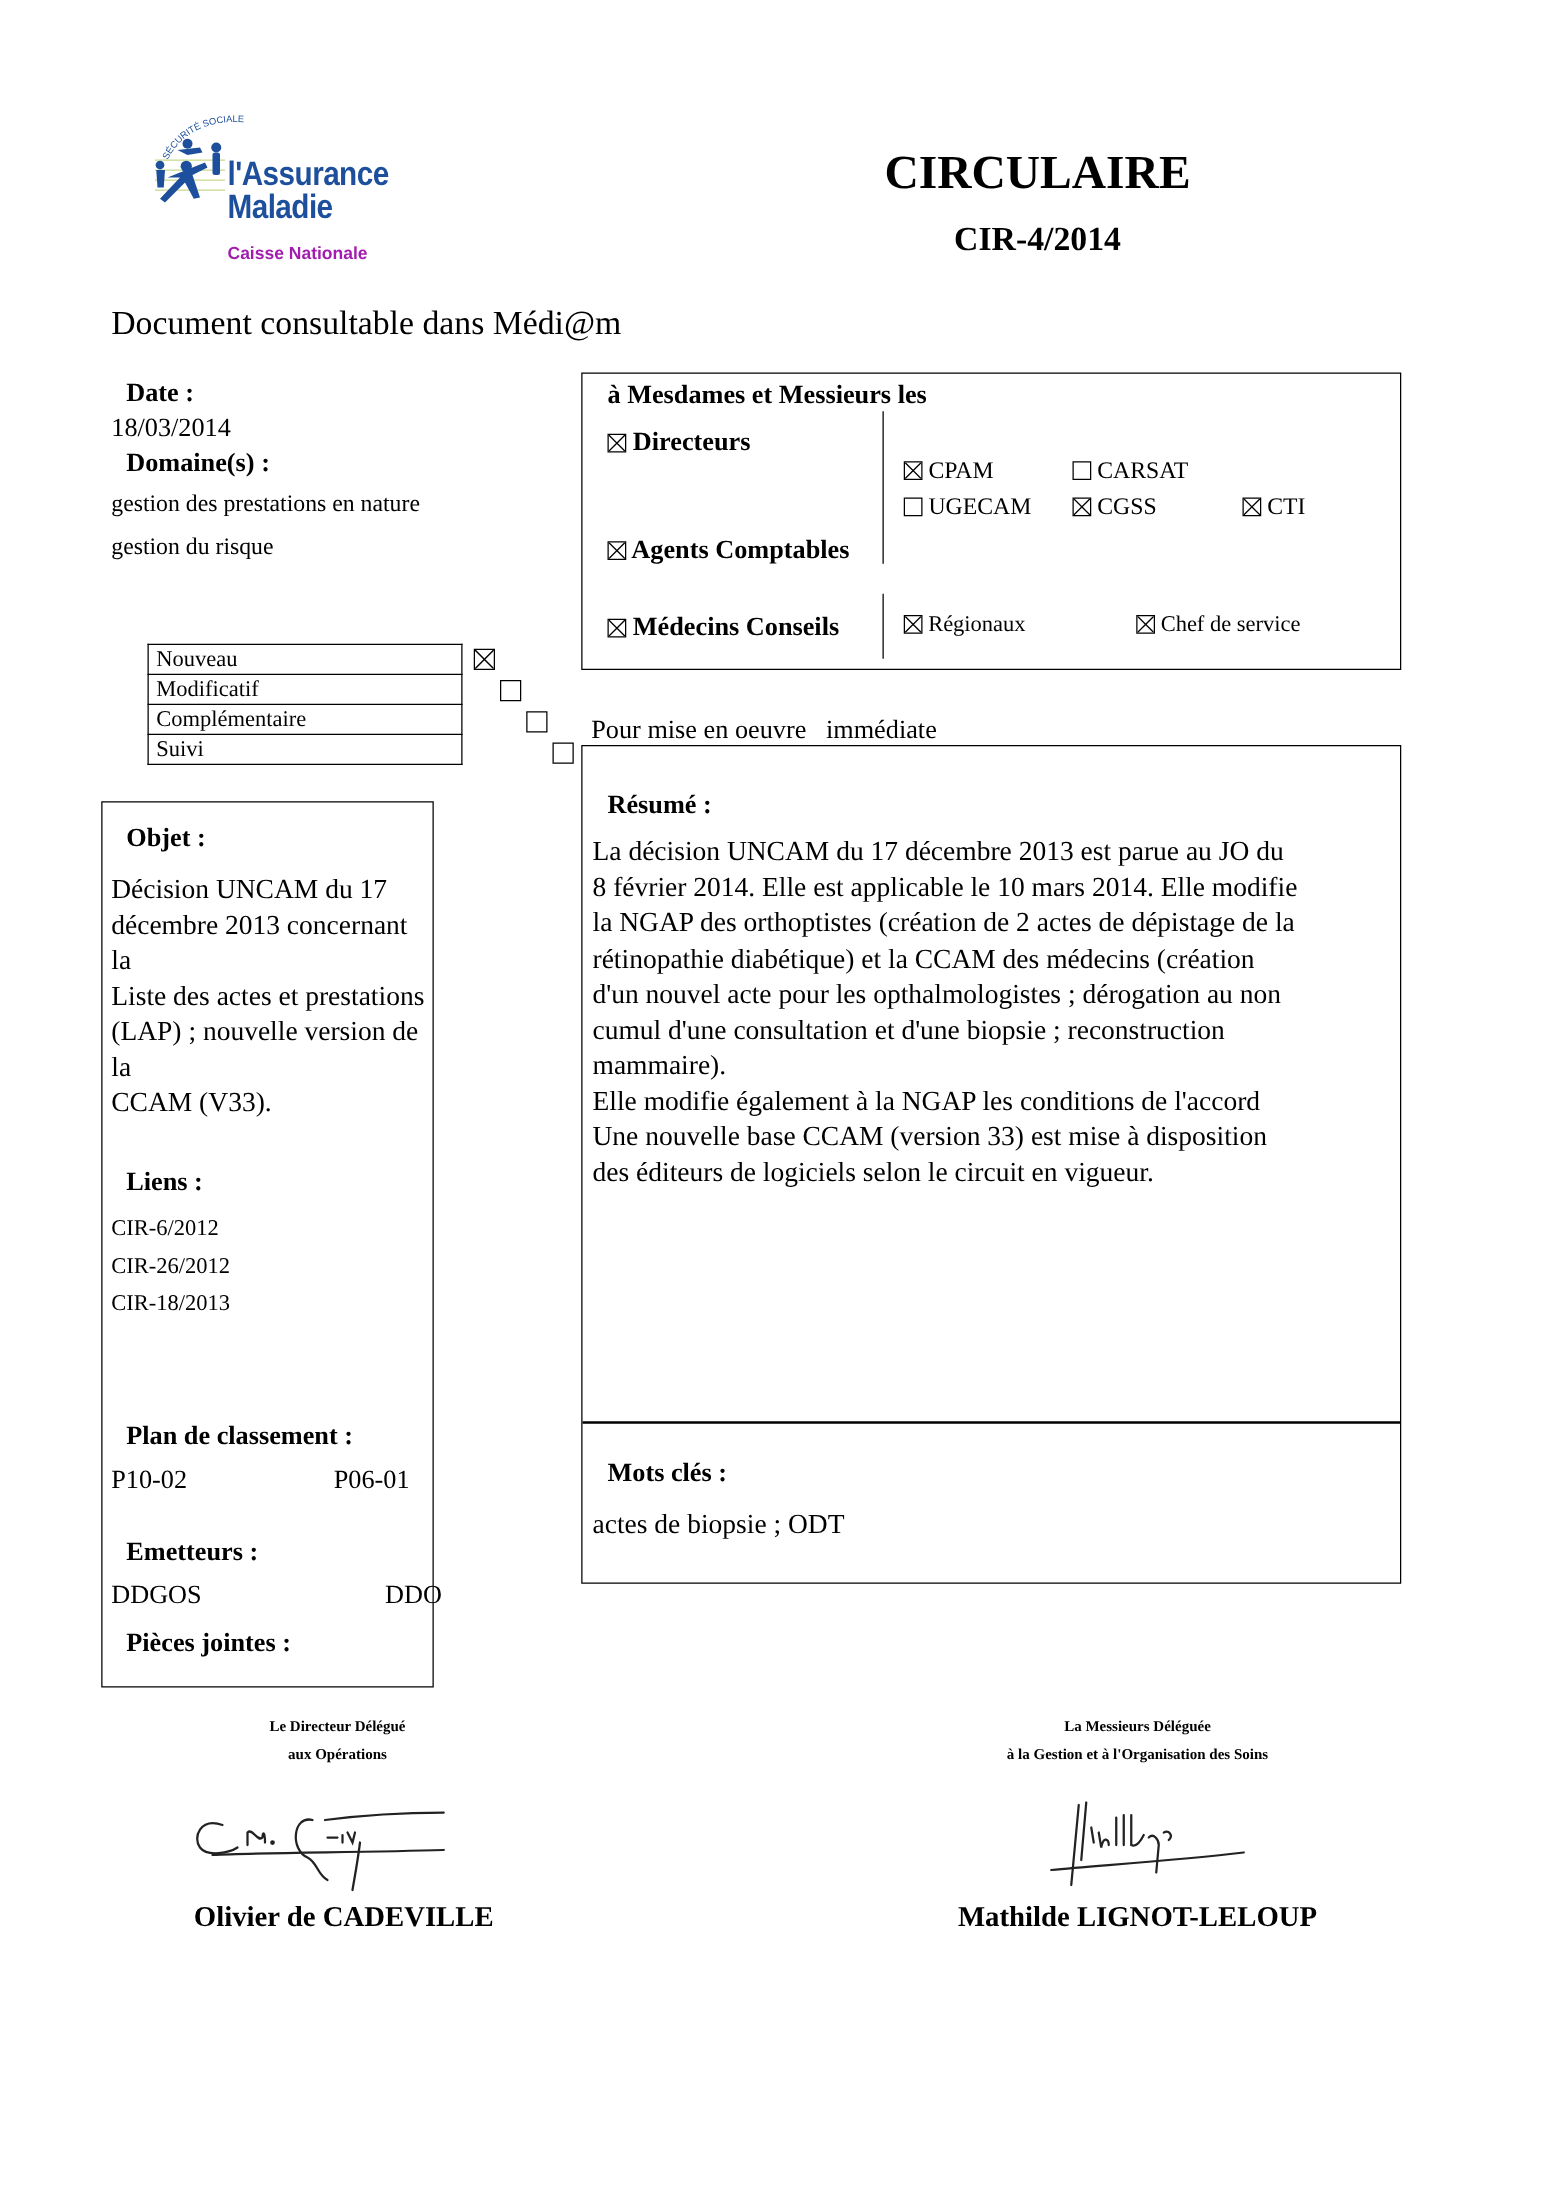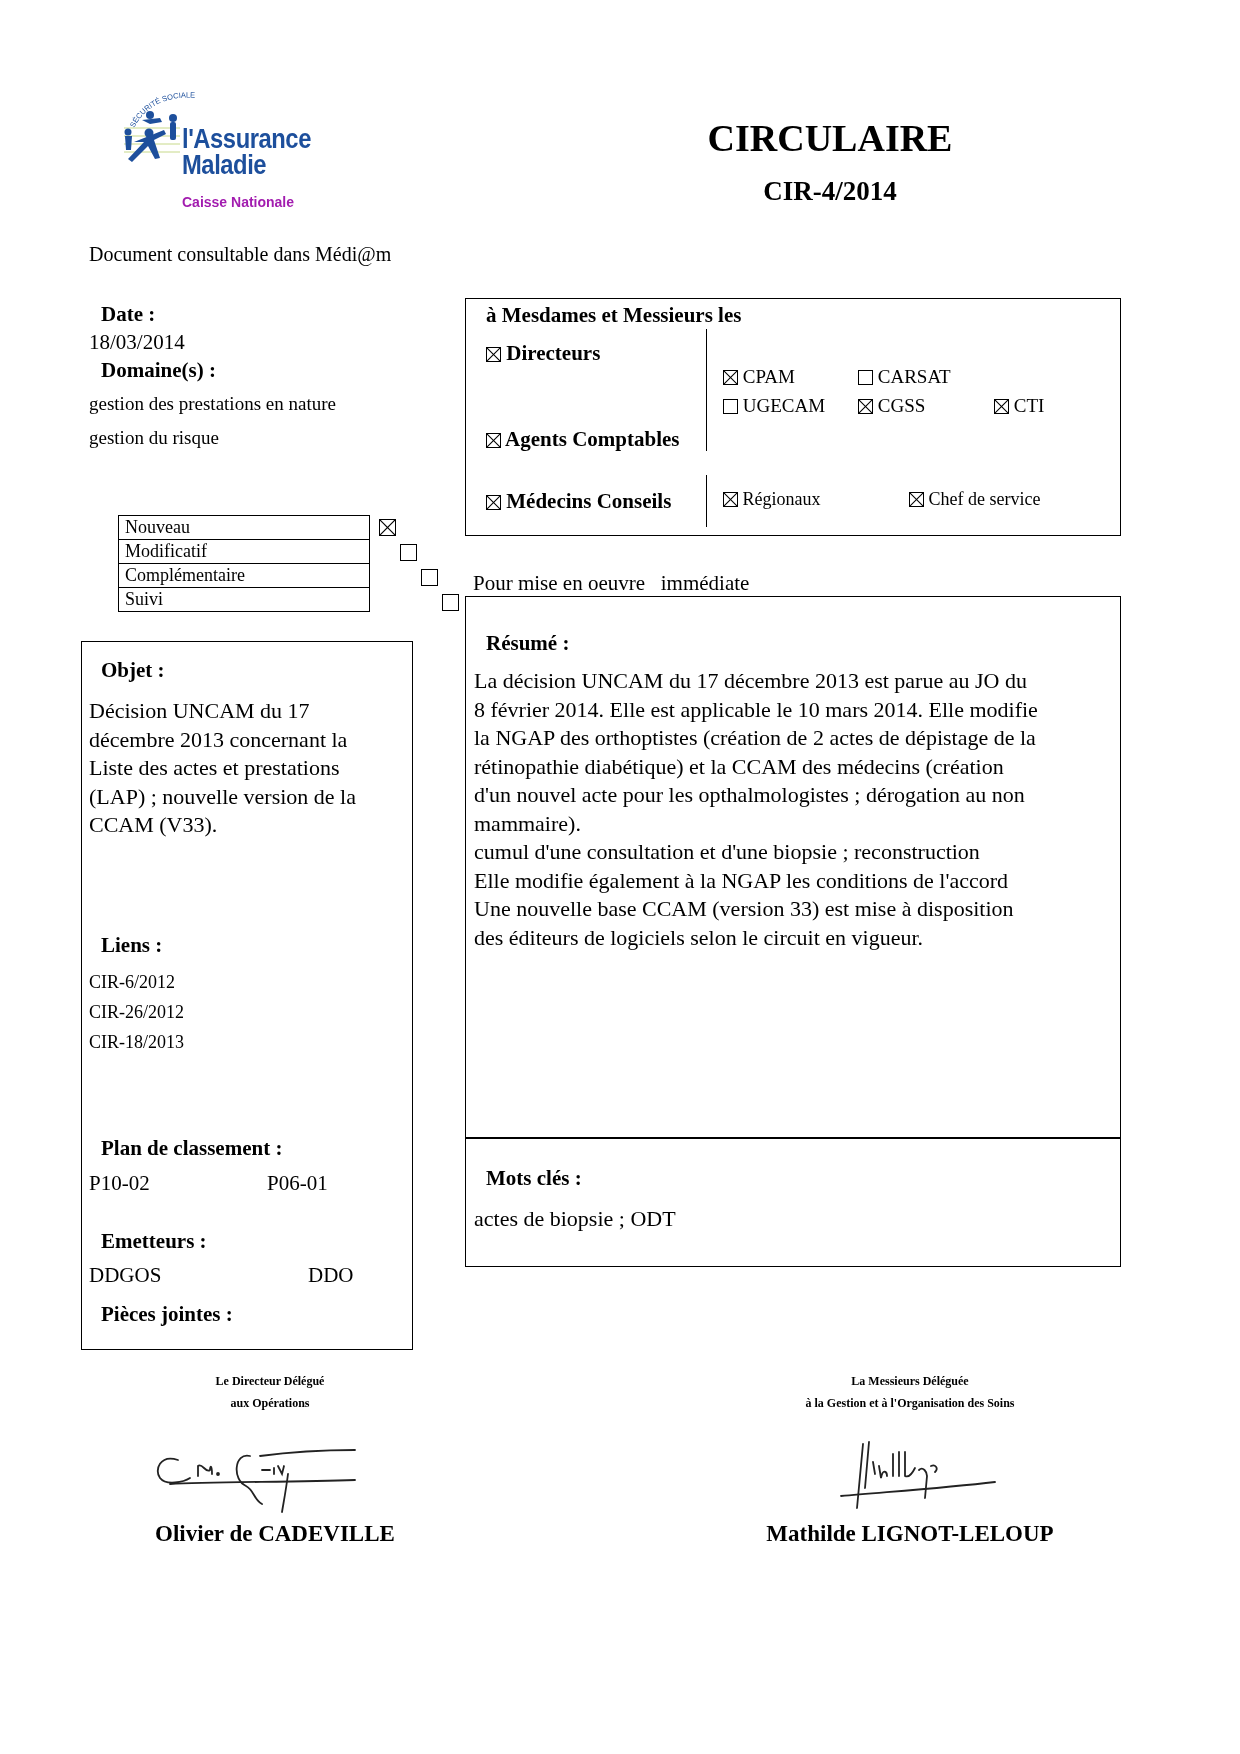--- a/index.html
+++ b/index.html
@@ -10,40 +10,40 @@
   
   .logo { left:110px; top:88px; width:240px; height:130px; }
   .logo-brand { position:absolute; left:72px; top:38px; font-family:"Liberation Sans", sans-serif;
                 font-weight:bold; color:#1d4f9c; font-size:27px; line-height:26px; letter-spacing:-0.5px; transform:scaleX(0.88); transform-origin:left top; }
   .logo-sub { position:absolute; left:72px; top:106px; font-family:"Liberation Sans", sans-serif;
               font-weight:bold; color:#a21caf; font-size:14px; }
 
   .title { left:620px; top:116px; width:420px; text-align:center; font-size:38px; font-weight:bold; }
   .subtitle { left:620px; top:176px; width:420px; text-align:center; font-size:27px; font-weight:bold; }
 
-  .consult { left:89px; top:243px; font-size:20px; }
+  .consult { left:89px; top:243px; font-size:27px; }
 
   .lbl { font-size:21px; font-weight:bold;margin-left:12px; }
   .val { font-size:21px; }
   .val-sm { font-size:19px; }
 
   
   .cb { display:inline-block; width:15px; height:15px; border:1px solid #000; position:relative; vertical-align:-2px; box-sizing:border-box; }
   .cb svg { position:absolute; left:0; top:0; width:13px; height:13px; }
 
   
   .recip { left:465px; top:298px; width:656px; height:238px; border:1.5px solid #000; box-sizing:border-box; }
   .vline { position:absolute; width:1px; background:#000; }
 
   
   .type-table { left:118px; top:515px; width:252px; border-collapse:collapse; }
   .type-table td { border:1px solid #000; font-size:18px; padding:0 6px; height:23px; line-height:21px; }
 
   
-  .leftbox { left:81px; top:641px; width:332px; height:709px; border:1.5px solid #000; box-sizing:border-box; }
+  .leftbox { left:81px; top:641px; width:266px; height:709px; border:1.5px solid #000; box-sizing:border-box; }
 
   
   .resume { left:465px; top:596px; width:656px; height:671px; border:1.5px solid #000; box-sizing:border-box; }
   .resume-text { font-size:22px; line-height:28.5px; }
 
   .sig-title { font-size:12px; font-weight:bold; text-align:center; line-height:22px; }
   .sig-name { font-size:23px; font-weight:bold; text-align:center; }
 </style>
 </head>
 <body>
@@ -225,22 +225,22 @@
 
 
 <div class="abs resume">
   <div class="abs lbl" style="left:8px;top:34px">Résumé :</div>
   <div class="abs resume-text" style="left:8px;top:70px">
     <div>La décision UNCAM du 17 décembre 2013 est parue au JO du</div>
     <div>8 février 2014. Elle est applicable le 10 mars 2014. Elle modifie</div>
     <div>la NGAP des orthoptistes (création de 2 actes de dépistage de la</div>
     <div>rétinopathie diabétique) et la CCAM des médecins (création</div>
     <div>d'un nouvel acte pour les opthalmologistes ; dérogation au non</div>
+    <div>cumul d'une consultation et d'une biopsie ; reconstruction</div>
     <div>mammaire).</div>
-    <div>cumul d'une consultation et d'une biopsie ; reconstruction</div>
     <div>Elle modifie également à la NGAP les conditions de l'accord</div>
     <div>Une nouvelle base CCAM (version 33) est mise à disposition</div>
     <div>des éditeurs de logiciels selon le circuit en vigueur.</div>
   </div>
   <div class="abs" style="left:0;top:540px;width:100%;height:1.5px;background:#000"></div>
   <div class="abs lbl" style="left:8px;top:569px">Mots clés :</div>
   <div class="abs resume-text" style="left:8px;top:608px">
     <div>actes de biopsie ; ODT</div>
   </div>
 </div>

